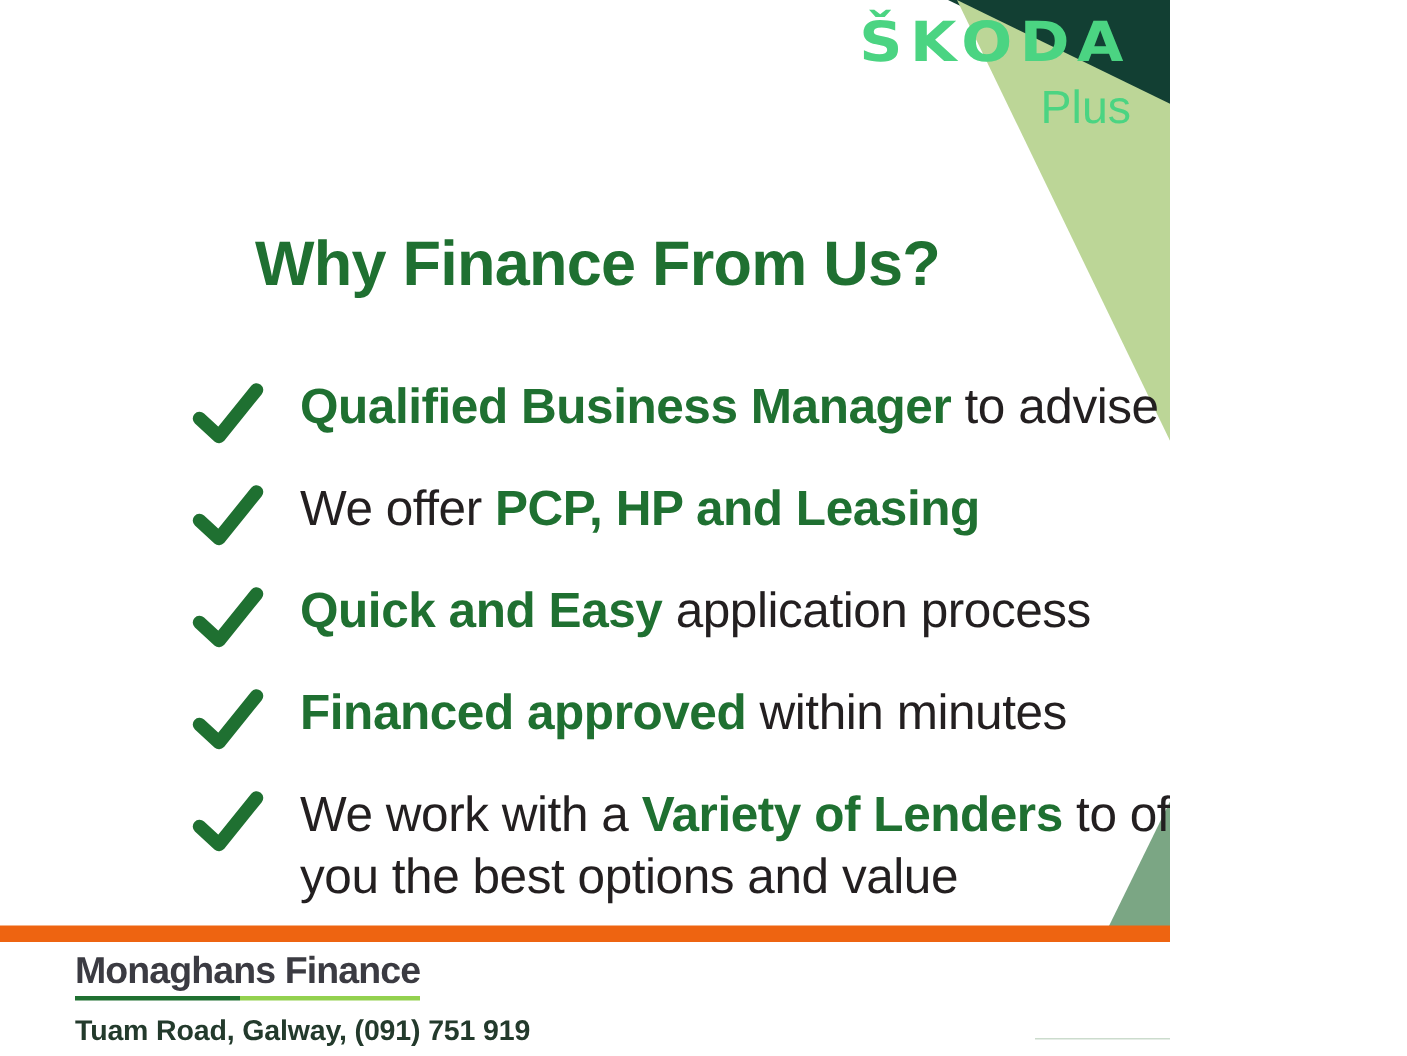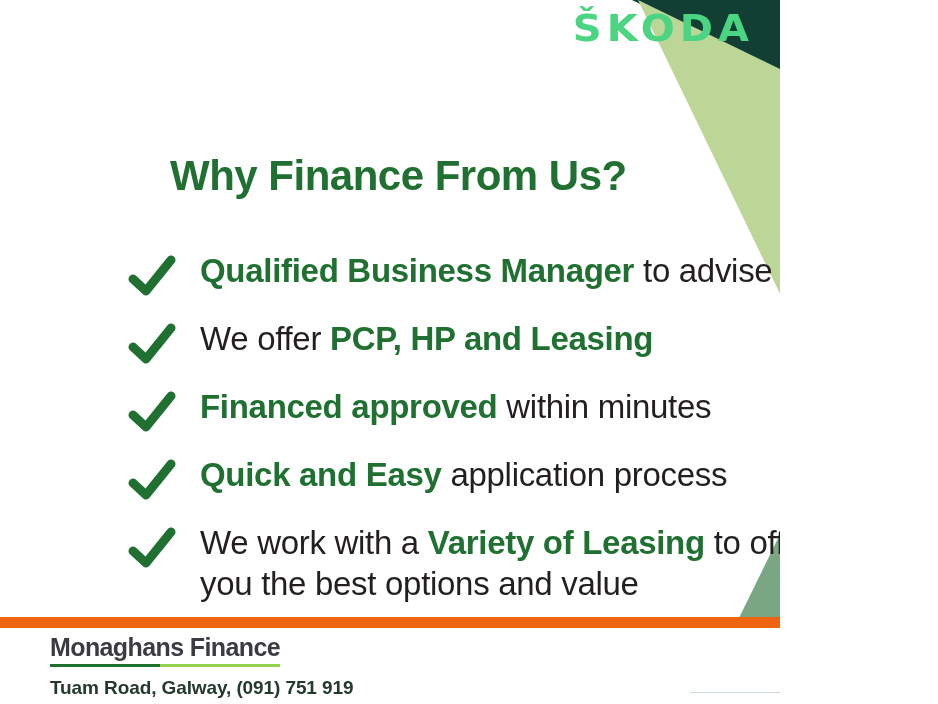--- a/index.html
+++ b/index.html
@@ -169,20 +169,21 @@
 
     <polygon points="632,0 938,0 938,146" fill="#123f33"></polygon>
 
     <polygon points="638,0 938,146 938,214 840,418" fill="#bcd697"></polygon>
 
     <polygon points="938,212 938,620 738,620" fill="#7ba684"></polygon>
   </svg>
 
   <div class="logo-block">
     <span class="logo-word">ŠKODA</span>
+    <span class="logo-sub">Plus</span>
   </div>
 
   <div class="headline">Why Finance From Us?</div>
 
   <div class="bullets">
 
     <div class="bullet-row">
       <svg class="check-icon" viewBox="0 0 48 46">
         <path d="M5 25 L18 37 L43 6" fill="none" stroke="#1f7031" stroke-width="9" stroke-linecap="round" stroke-linejoin="round"></path>
       </svg>
@@ -193,35 +194,35 @@
       <svg class="check-icon" viewBox="0 0 48 46">
         <path d="M5 25 L18 37 L43 6" fill="none" stroke="#1f7031" stroke-width="9" stroke-linecap="round" stroke-linejoin="round"></path>
       </svg>
       <div class="bullet-text"><span>We offer </span><span class="hl">PCP, HP and Leasing</span></div>
     </div>
 
     <div class="bullet-row">
       <svg class="check-icon" viewBox="0 0 48 46">
         <path d="M5 25 L18 37 L43 6" fill="none" stroke="#1f7031" stroke-width="9" stroke-linecap="round" stroke-linejoin="round"></path>
       </svg>
+      <div class="bullet-text"><span class="hl">Quick and Easy</span><span> application process</span></div>
+    </div>
+
+    <div class="bullet-row">
+      <svg class="check-icon" viewBox="0 0 48 46">
+        <path d="M5 25 L18 37 L43 6" fill="none" stroke="#1f7031" stroke-width="9" stroke-linecap="round" stroke-linejoin="round"></path>
+      </svg>
       <div class="bullet-text"><span class="hl">Financed approved</span><span> within minutes</span></div>
     </div>
 
     <div class="bullet-row">
       <svg class="check-icon" viewBox="0 0 48 46">
         <path d="M5 25 L18 37 L43 6" fill="none" stroke="#1f7031" stroke-width="9" stroke-linecap="round" stroke-linejoin="round"></path>
       </svg>
-      <div class="bullet-text"><span class="hl">Quick and Easy</span><span> application process</span></div>
-    </div>
-
-    <div class="bullet-row">
-      <svg class="check-icon" viewBox="0 0 48 46">
-        <path d="M5 25 L18 37 L43 6" fill="none" stroke="#1f7031" stroke-width="9" stroke-linecap="round" stroke-linejoin="round"></path>
-      </svg>
-      <div class="bullet-text"><span>We work with a </span><span class="hl">Variety of Leasing</span><span> to offer you the best options and value</span></div>
+      <div class="bullet-text"><span>We work with a </span><span class="hl">Variety of Lenders</span><span> to offer you the best options and value</span></div>
     </div>
 
   </div>
 
   <div class="orange-bar"></div>
 
   <div class="footer">
     <div class="dealer-name">
       <span>Monaghans Finance</span>
       <span class="ul-dark"></span>

